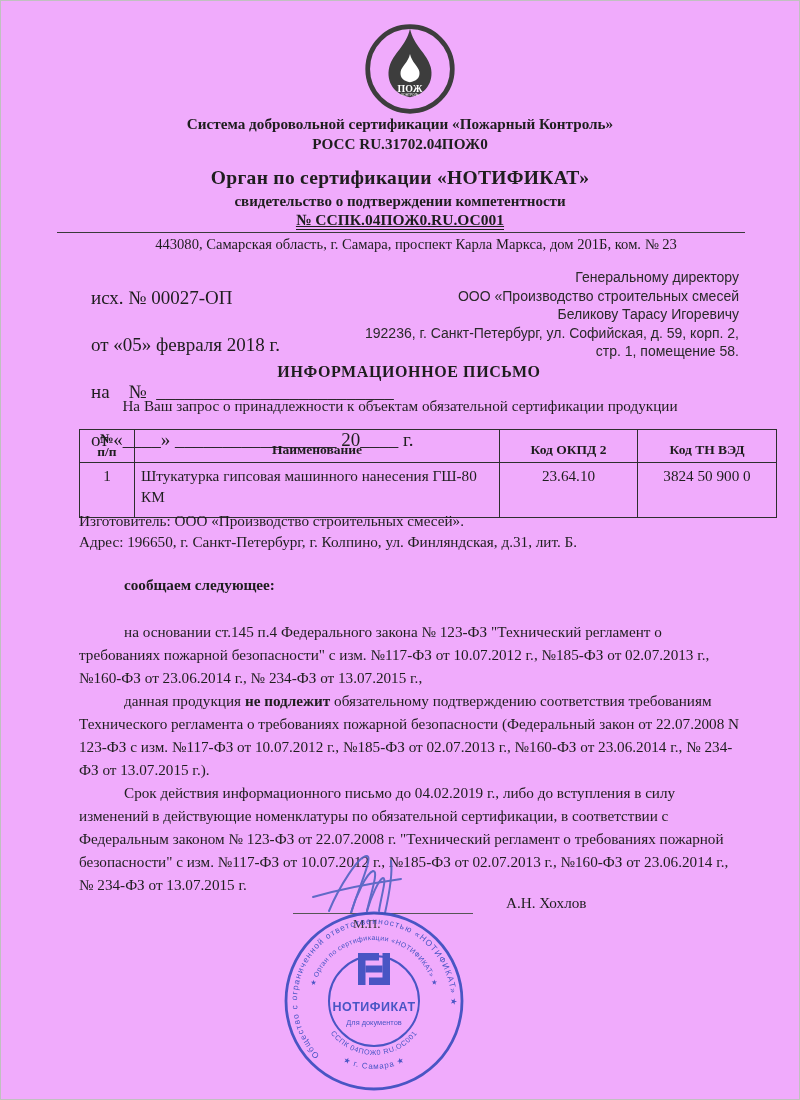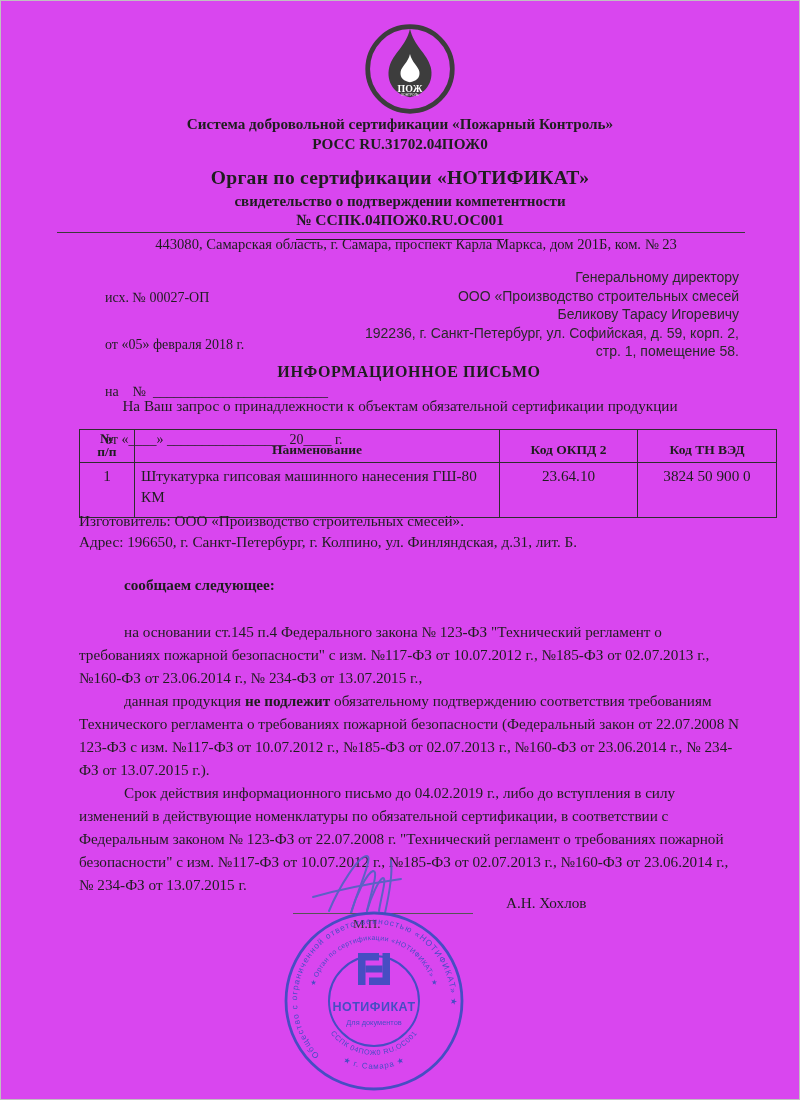--- a/index.html
+++ b/index.html
@@ -1,35 +1,35 @@
 <!DOCTYPE html>
 <html><head>
 <meta charset="utf-8">
 <style>
   html,body{margin:0;padding:0;background:#e9e9e9;}
   .page{
-    position:relative;width:800px;height:1100px;background:#d946ef;
+    position:relative;width:800px;height:1100px;background:#f0abfc;
     font-family:"Liberation Serif","DejaVu Serif",serif;color:#1e1e1e;
     border:1px solid #c0c0c0;box-sizing:border-box;overflow:hidden;
     margin:0 auto;
   }
   .abs{position:absolute;}
   .center{left:0;width:100%;text-align:center;}
   .b{font-weight:bold;}
 
   .hdr-line1{top:114px;font-size:15.2px;}
   .hdr-line2{top:134px;font-size:15.2px;}
   .org-title{top:166px;font-size:19.5px;letter-spacing:.3px;}
   .org-sub{top:192px;font-size:15px;}
   .org-num{top:210px;font-size:15.5px;}
-  .org-num span{border-bottom:1.4px solid #1e1e1e;padding-bottom:11px;}
+  .org-num span{border-bottom:1.4px solid #1e1e1e;padding-bottom:1px;text-decoration:underline;}
   .rule{top:231px;left:56px;width:688px;border-top:1.6px solid #3a3a3a;height:0;}
   .addr-line{top:235px;font-size:14.6px;padding-left:16px;}
 
-  .ref-block{top:257px;left:104px;font-size:14px;line-height:15.8px;white-space:pre;}
+  .ref-block{top:257px;left:90px;font-size:19px;line-height:15.8px;white-space:pre;}
   .recipient{top:267px;right:60px;width:420px;text-align:right;
     font-family:"Liberation Sans","DejaVu Sans",sans-serif;
     font-size:14px;line-height:18.6px;color:#2a2a2a;}
 
   .letter-title{top:362px;font-size:16px;letter-spacing:.6px;padding-left:9px;}
   .letter-intro{top:396px;font-size:15.2px;}
 
   table.goods{position:absolute;top:428px;left:78px;border-collapse:collapse;
     width:645px;table-layout:fixed;}
   table.goods th,table.goods td{border:1.3px solid #2e2e2e;padding:2px 6px;}

